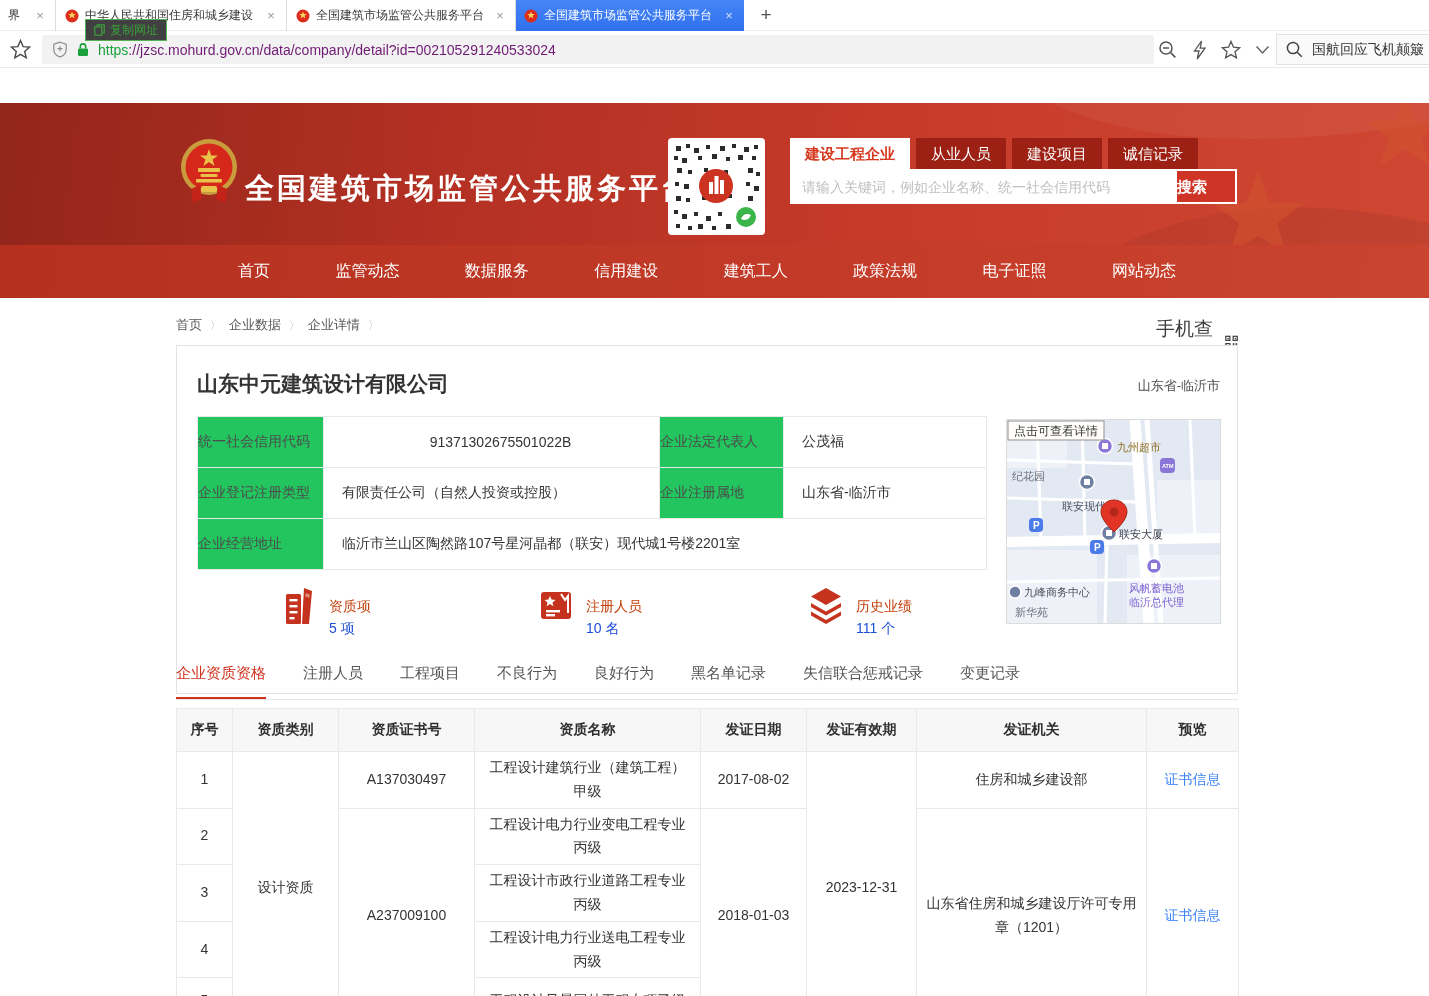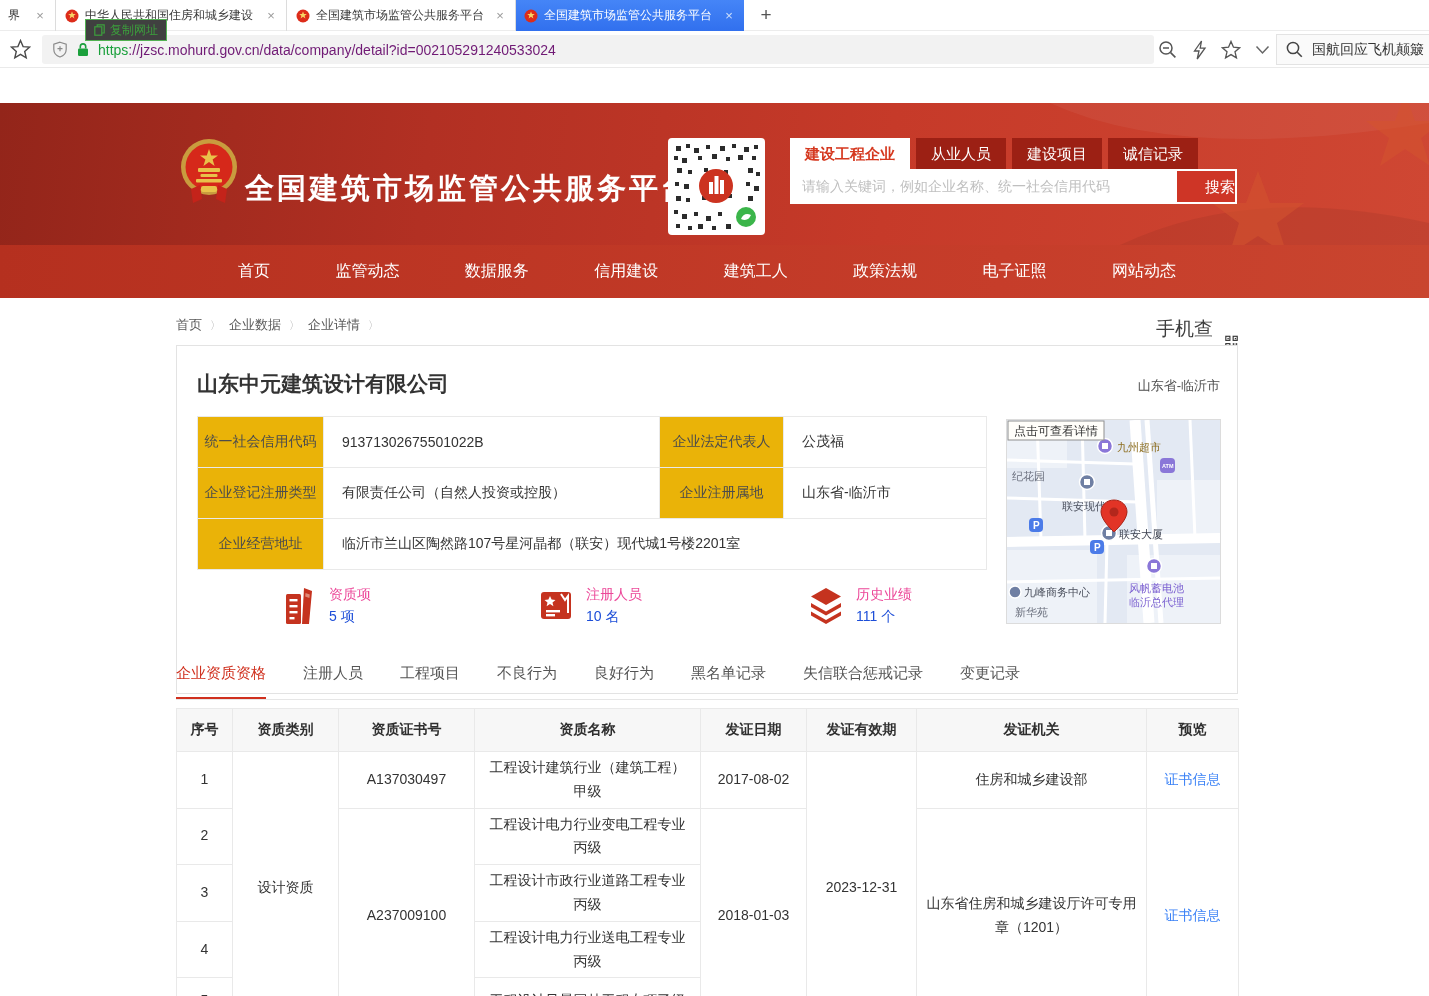--- a/index.html
+++ b/index.html
@@ -29,46 +29,46 @@
   .red-header { position:absolute; top:103px; left:0; width:1429px; height:142px; background:linear-gradient(97deg,#93251a 0%,#b23023 30%,#c63a29 62%,#cf4733 100%); overflow:hidden; }
   .hdr-deco { position:absolute; top:0; left:0; }
   .ministry-line { position:absolute; left:246px; top:44px; color:#fff; font-size:15px; font-weight:bold; letter-spacing:1px; }
   .site-url { font-size:14px; margin-left:22px; letter-spacing:0; }
   .platform { position:absolute; left:245px; top:66px; color:#fff; font-size:29px; font-weight:bold; letter-spacing:3px; }
   .qrbox { position:absolute; left:668px; top:35px; width:97px; height:97px; background:#fff; border-radius:4px; }
   .stabs { position:absolute; left:790px; top:35px; display:flex; gap:6px; }
   .stab { height:31px; line-height:31px; padding:0 15px; font-size:15px; color:#fff; background:#9c2014; cursor:default; }
   .stab.active { background:#fff; color:#d5381f; font-weight:bold; }
   .srow { position:absolute; left:790px; top:66px; width:447px; height:35px; background:#fff; }
-  .srow input { position:absolute; left:0; top:0; width:380px; height:35px; border:0; outline:0; background:transparent; padding:0 12px; font-size:14px; color:#333; font-family:Liberation Mono, monospace; }
+  .srow input { position:absolute; left:0; top:0; width:380px; height:35px; border:0; outline:0; background:transparent; padding:0 12px; font-size:14px; color:#333; font-family:Liberation Sans, sans-serif; }
   .srow input::placeholder { color:#bfbfbf; }
-  .sbtn { position:absolute; right:0; top:0; width:62px; height:35px; background:#ce3526; border:2px solid #fff; color:#fff; font-size:15px; text-align:right; line-height:31px; }
+  .sbtn { position:absolute; right:0; top:0; width:62px; height:35px; background:#ce3526; border:2px solid #fff; color:#fff; font-size:15px; text-align:left; line-height:31px;font-weight:bold; }
 
   
   .nav { position:absolute; top:245px; left:0; width:1429px; height:53px; background:linear-gradient(95deg,#b5301f,#c63d2a 70%,#c9452f); }
   .nav-in { position:absolute; left:176px; width:1062px; height:53px; display:flex; justify-content:space-between; align-items:center; padding:0 62px; }
   .nav-it { color:#fff; font-size:16px; white-space:nowrap; }
 
   
   .crumbs { position:absolute; left:176px; top:316px; display:flex; align-items:center; font-size:13px; color:#595959; }
   .crumb-sep { color:#b5b5b5; margin:0 8px; font-size:11px; }
   .mobileview { position:absolute; top:316px; left:1156px; width:82px; display:flex; align-items:center; justify-content:flex-end; gap:7px; font-size:19px; color:#3e3e3e; }
 
   
   .card { position:absolute; left:176px; top:345px; width:1062px; height:349px; border:1px solid #e3e3e3; background:#fff; }
   .c-title { position:absolute; left:20px; top:24px; font-size:21px; font-weight:bold; color:#333; }
   .c-region { position:absolute; right:17px; top:31px; font-size:13px; color:#4c4c4c; }
   .info-tbl { position:absolute; left:20px; top:70px; width:790px; border-collapse:collapse; font-size:14px; }
   .info-tbl td { border:1px solid #e9e9e9; height:51px; }
-  .info-tbl td.lbl { background:#eab308; color:#4c4c4c; text-align:center; width:126px; }
+  .info-tbl td.lbl { background:#22c55e; color:#4c4c4c; text-align:left; width:126px; }
   .info-tbl td.lbl2 { width:124px; }
   .info-tbl td.val { color:#333; padding-left:18px; }
   .stat { position:absolute; display:flex; gap:11px; align-items:flex-start; }
   .stat .txt { display:flex; flex-direction:column; gap:4px; font-size:14px; }
-  .stat .sl { color:#ec4899; }
+  .stat .sl { color:#c2410c;margin-top:12px; }
   .stat .sv { color:#1d4ed8; }
   .mapbox { position:absolute; left:829px; top:73px; width:215px; height:205px; border:1px solid #dcdcdc; overflow:hidden; }
 
   
   .dtabs { position:absolute; left:176px; top:664px; width:1062px; height:36px; border-bottom:1px solid #e6e6e6; display:flex; gap:37px; font-size:15px; color:#555;text-align:center; }
   .dtab { padding-bottom:13px; white-space:nowrap; }
   .dtab.active { color:#d0301e; border-bottom:2px solid #d0301e; }
 
   
   .qtbl { position:absolute; left:176px; top:708px; width:1062px; border-collapse:collapse; table-layout:fixed; font-size:14px; color:#333; }
@@ -295,21 +295,21 @@
   </div>
 
   <div class="card">
     <div class="c-title">山东中元建筑设计有限公司</div>
     <div class="c-region">山东省-临沂市</div>
 
     <table class="info-tbl">
       <tbody>
           <tr>
         <td class="lbl">统一社会信用代码</td>
-        <td class="val" style="width:336px;">91371302675501022B</td>
+        <td class="val" style="width:336px;text-align:center;">91371302675501022B</td>
         <td class="lbl lbl2">企业法定代表人</td>
         <td class="val">公茂福</td>
       </tr>
       <tr>
         <td class="lbl">企业登记注册类型</td>
         <td class="val">有限责任公司（自然人投资或控股）</td>
         <td class="lbl lbl2">企业注册属地</td>
         <td class="val">山东省-临沂市</td>
       </tr>
       <tr>

